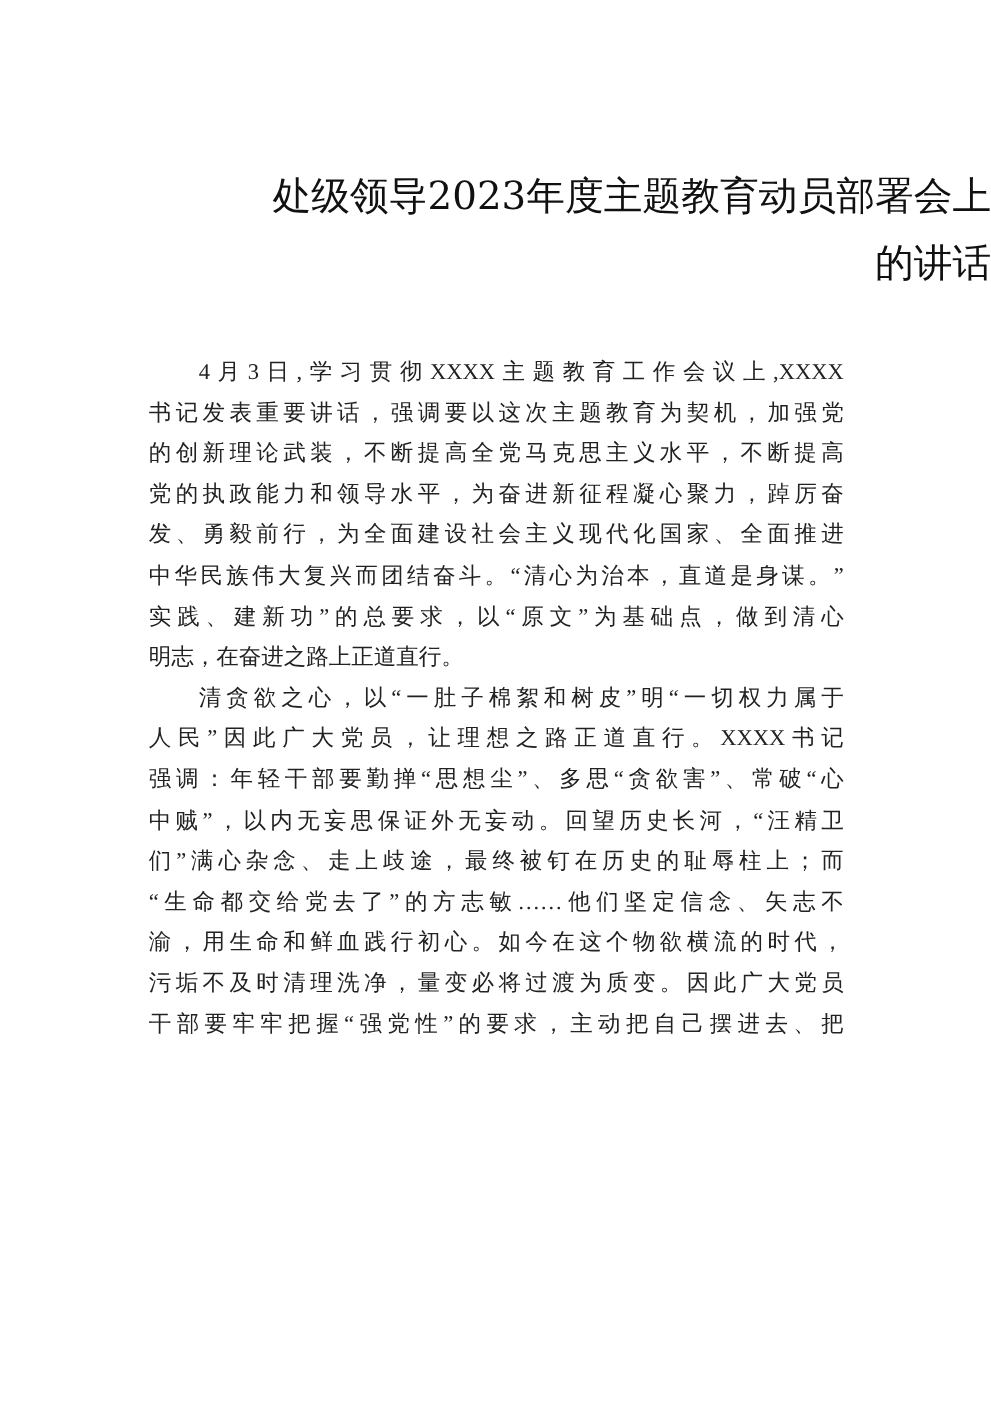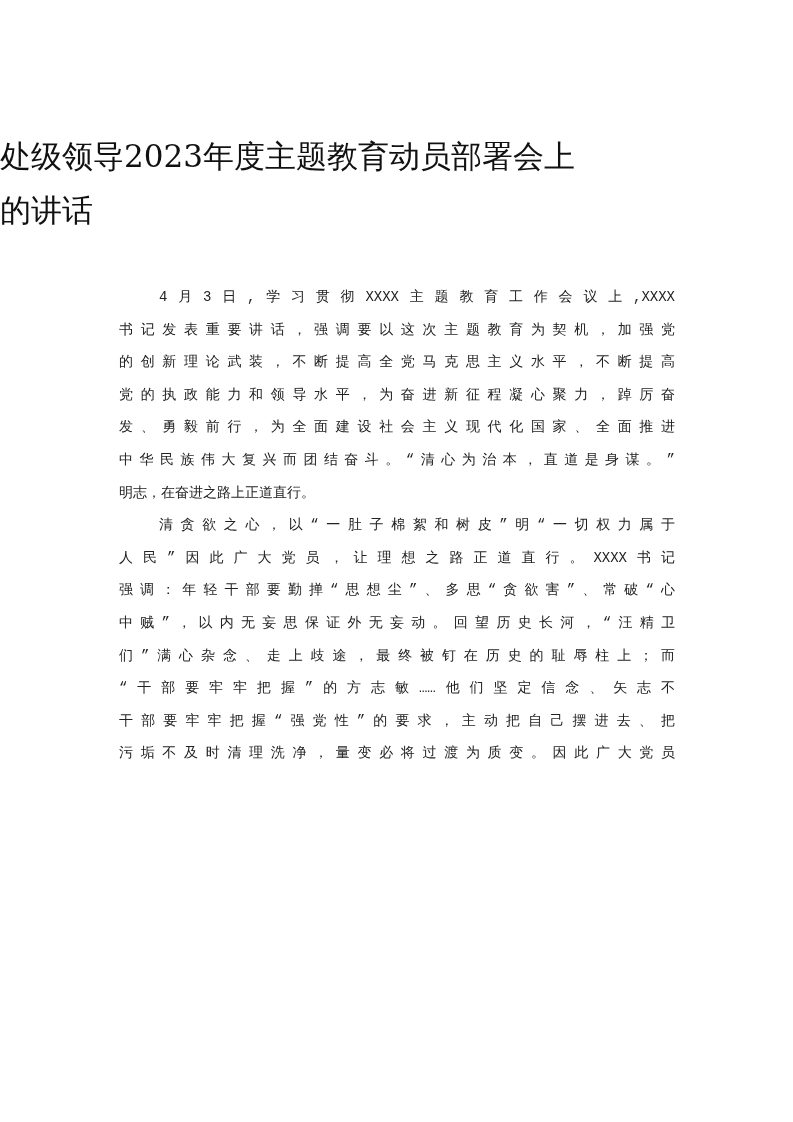--- a/index.html
+++ b/index.html
@@ -1,45 +1,47 @@
 <!DOCTYPE html>
 <html><head>
 <meta charset="utf-8">
 <style>
   html, body { margin: 0; padding: 0; background: #ffffff; }
   body { width: 793px; height: 1122px; position: relative; overflow: hidden; font-family: "DejaVu Serif", "Liberation Serif", serif; color: #111; }
-  .title { position: absolute; left: 0; width: 793px; text-align: left; font-size: 31px; font-family: "DejaVu Serif", "Liberation Serif", serif; color: #111; letter-spacing: 0px; }
+  .title { position: absolute; left: 0; width: 793px; text-align: right; font-size: 31px; font-family: "DejaVu Serif", "Liberation Serif", serif; color: #111; letter-spacing: 0px; }
   .t1 { top: 136px; }
   .t2 { top: 190px; }
   .body { position: absolute; left: 119px; width: 556px; top: 281px; }
-  .line { height: 32.6px; line-height: 32.6px; font-size: 14px; white-space: nowrap; text-align: justify; text-align-last: justify; font-family: Liberation Mono, monospace; font-weight: 300; color: #222; }
+  .line { height: 32.6px; line-height: 32.6px; font-size: 18px; white-space: nowrap; text-align: justify; text-align-last: justify; font-family: Liberation Serif, serif; font-weight: 300; color: #222; }
   .line.last { text-align-last: left; }
   .line.indent { padding-left: 40px; }
 </style>
 </head>
 <body>
 
 <div>
   <div class="title t1">处级领导2023年度主题教育动员部署会上</div>
   <div class="title t2">的讲话</div>
 
   <div class="body">
     <div>
       <div class="line indent">4月3日,学习贯彻XXXX主题教育工作会议上,XXXX</div>
       <div class="line">书记发表重要讲话，强调要以这次主题教育为契机，加强党</div>
       <div class="line">的创新理论武装，不断提高全党马克思主义水平，不断提高</div>
       <div class="line">党的执政能力和领导水平，为奋进新征程凝心聚力，踔厉奋</div>
       <div class="line">发、勇毅前行，为全面建设社会主义现代化国家、全面推进</div>
       <div class="line">中华民族伟大复兴而团结奋斗。“清心为治本，直道是身谋。”</div>
+      <div class="line">实践、建新功”的总要求，以“原文”为基础点，做到清心</div>
       <div class="line last">明志，在奋进之路上正道直行。</div>
     </div>
     <div>
       <div class="line indent">清贪欲之心，以“一肚子棉絮和树皮”明“一切权力属于</div>
       <div class="line">人民”因此广大党员，让理想之路正道直行。XXXX书记</div>
       <div class="line">强调：年轻干部要勤掸“思想尘”、多思“贪欲害”、常破“心</div>
       <div class="line">中贼”，以内无妄思保证外无妄动。回望历史长河，“汪精卫</div>
       <div class="line">们”满心杂念、走上歧途，最终被钉在历史的耻辱柱上；而</div>
-      <div class="line">“干部要牢牢把握”的方志敏……他们坚定信念、矢志不</div>
+      <div class="line">“生命都交给党去了”的方志敏……他们坚定信念、矢志不</div>
+      <div class="line">渝，用生命和鲜血践行初心。如今在这个物欲横流的时代，</div>
+      <div class="line">污垢不及时清理洗净，量变必将过渡为质变。因此广大党员</div>
       <div class="line">干部要牢牢把握“强党性”的要求，主动把自己摆进去、把</div>
-      <div class="line">污垢不及时清理洗净，量变必将过渡为质变。因此广大党员</div>
     </div>
   </div>
 </div>
 
 </body></html>

